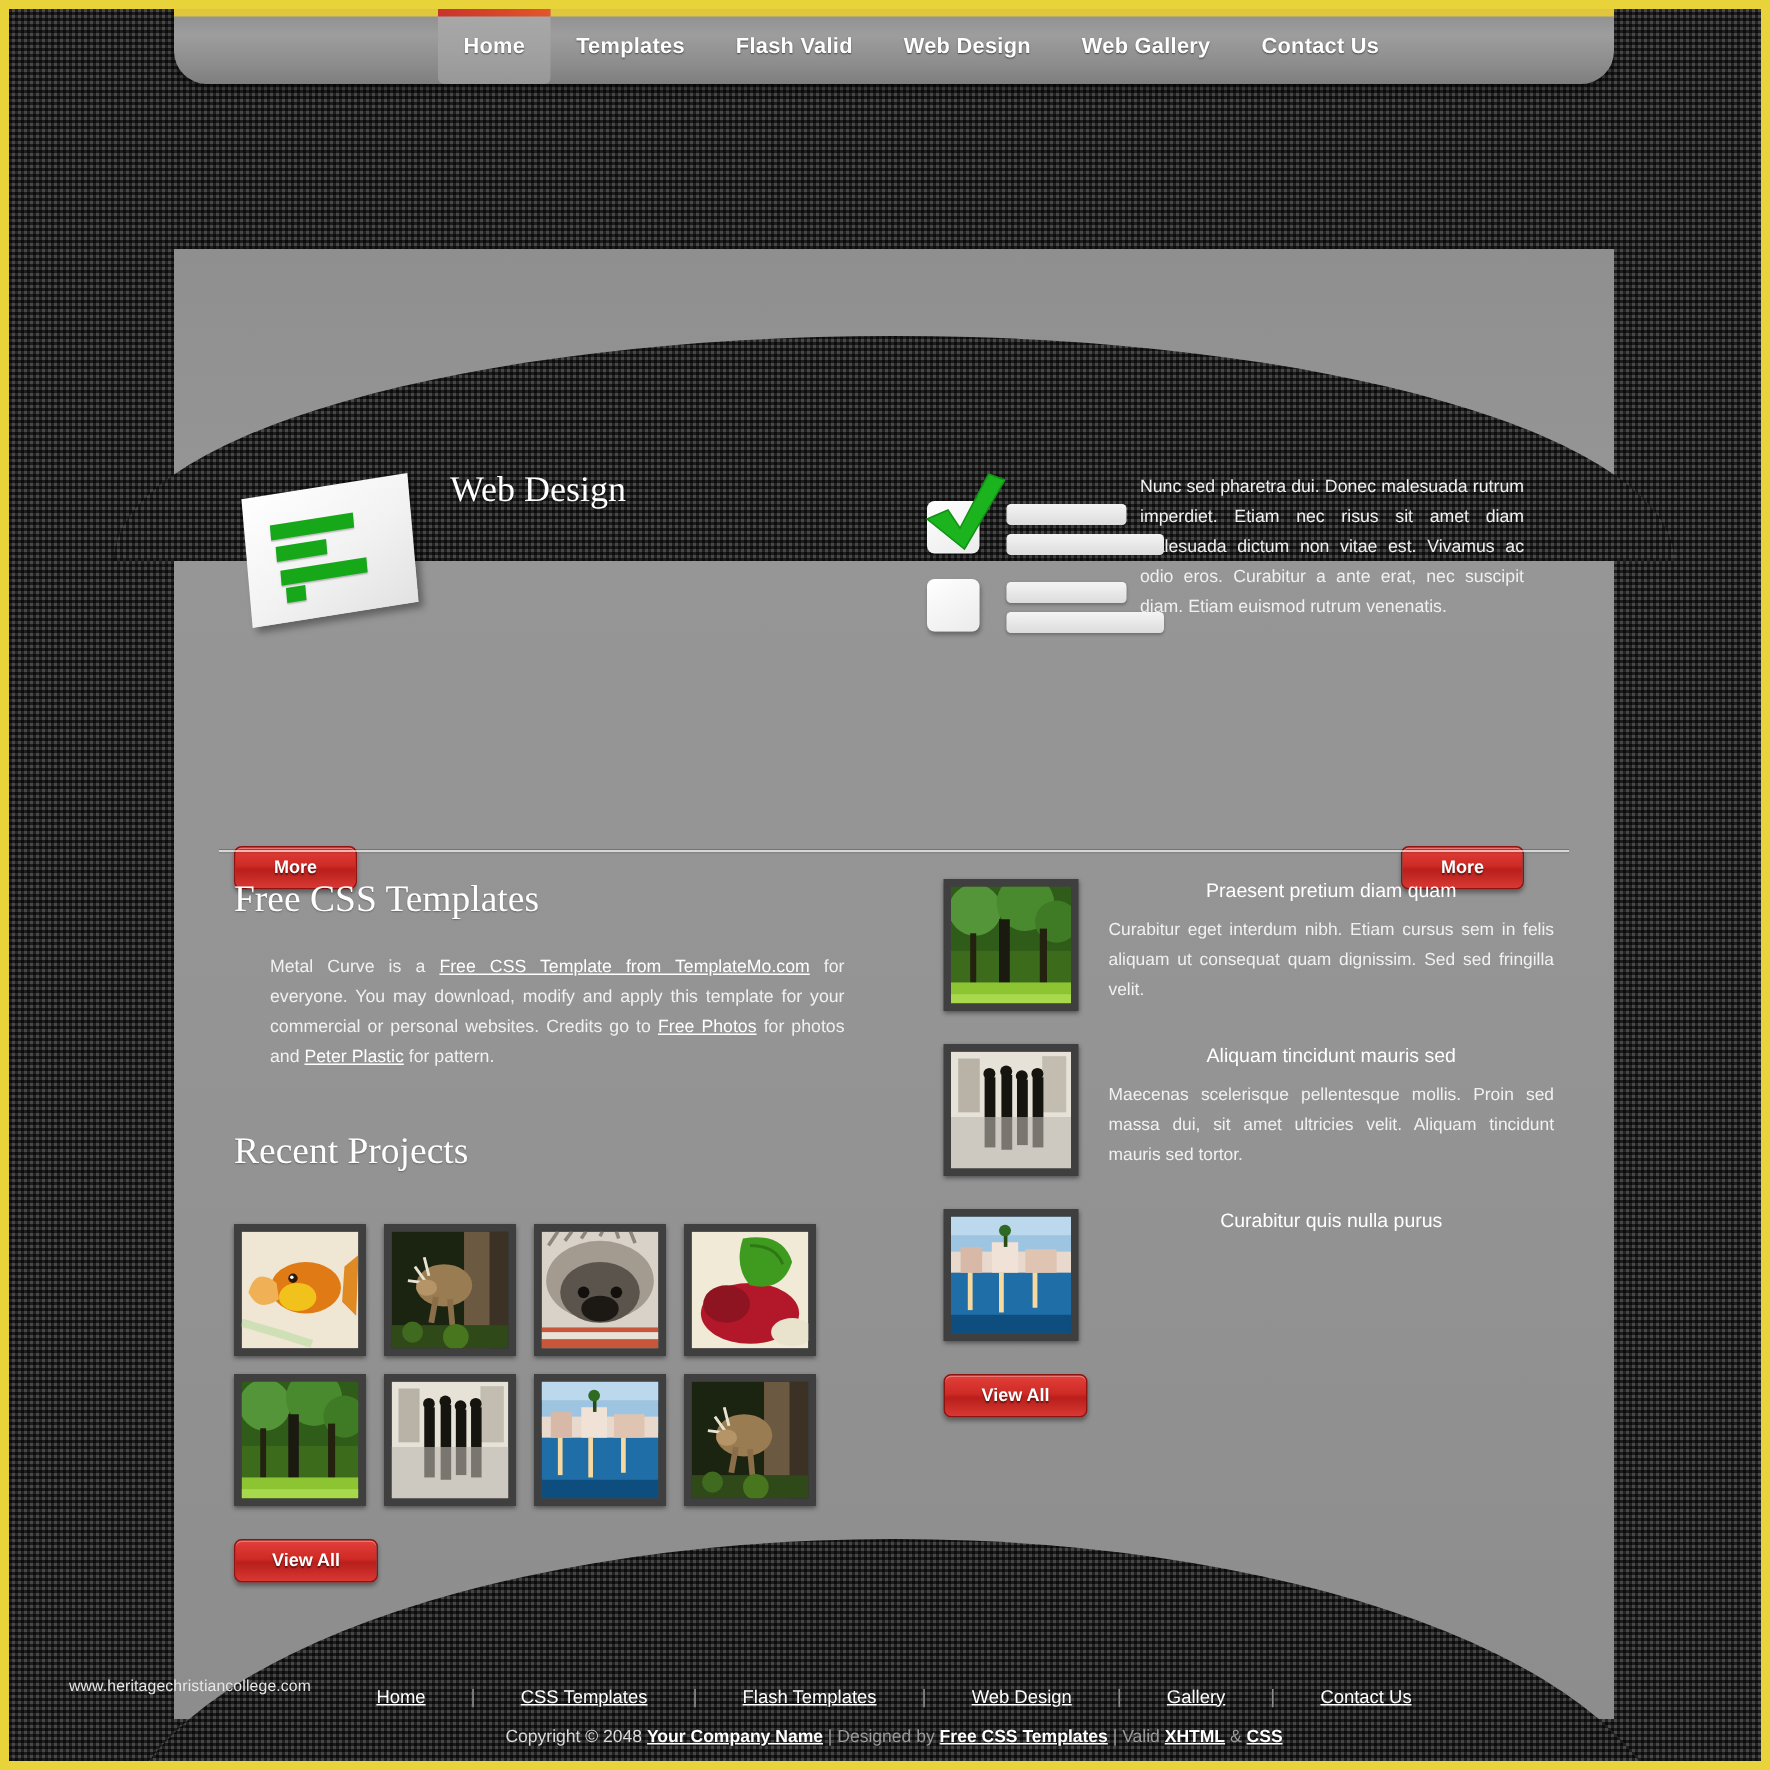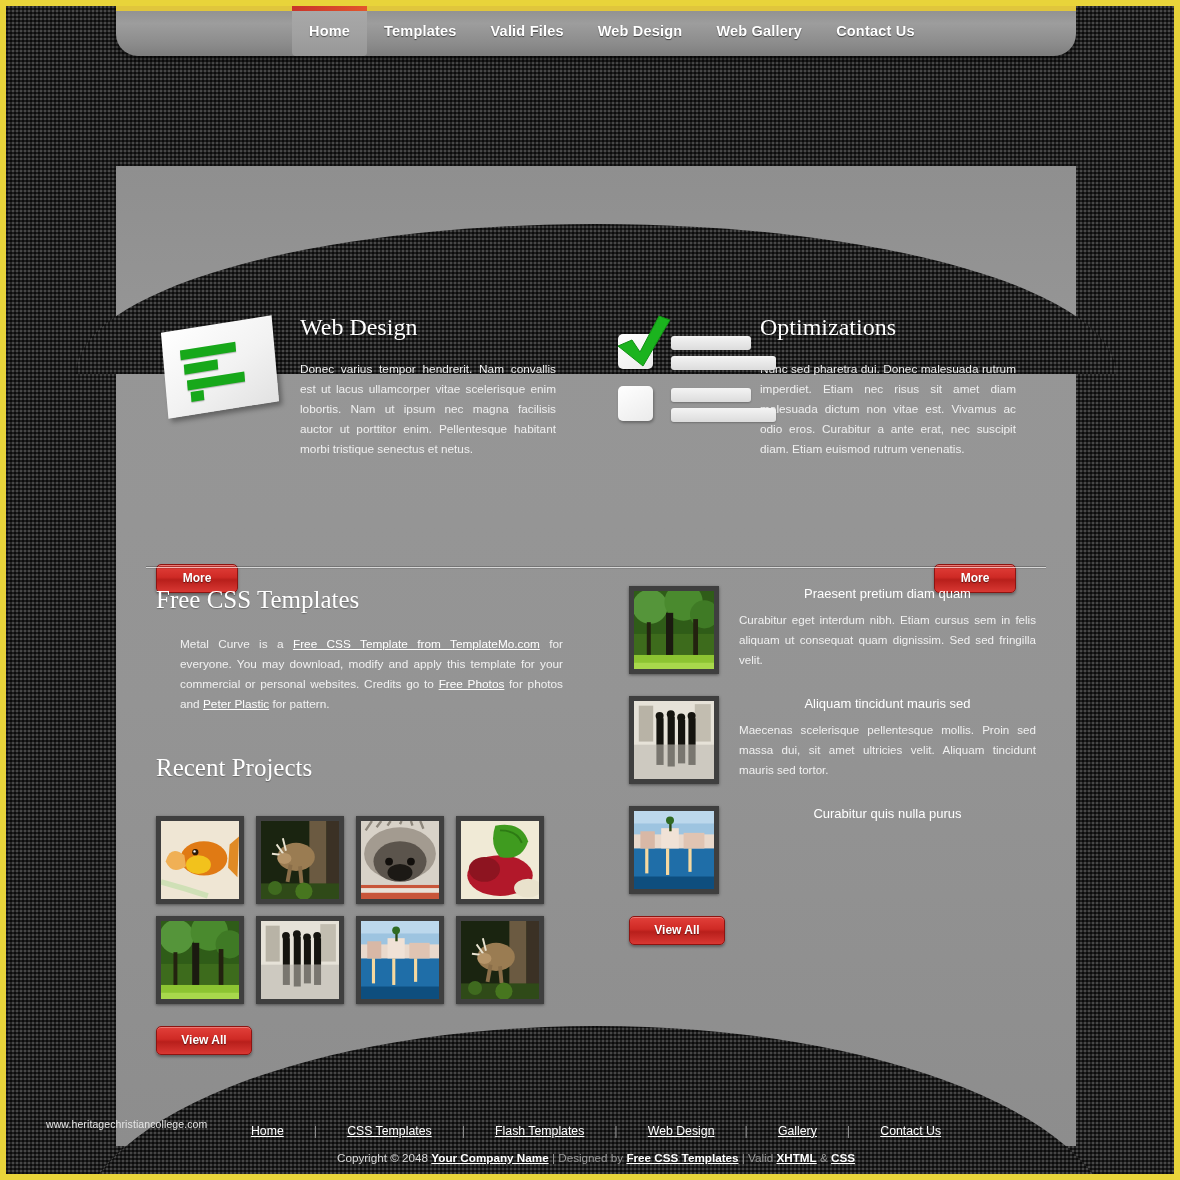--- a/index.html
+++ b/index.html
@@ -363,21 +363,21 @@
   <div id="nav-wrap">
     <div id="nav-accent"></div>
     <ul id="nav-ul">
       <li class="nav-item active">
           <span>Home</span>
         </li>
       <li class="nav-item">
           <span>Templates</span>
         </li>
       <li class="nav-item">
-          <span>Valid Files</span>
+          <span>Flash Valid</span>
         </li>
       <li class="nav-item">
           <span>Web Design</span>
         </li>
       <li class="nav-item">
           <span>Web Gallery</span>
         </li>
       <li class="nav-item">
           <span>Contact Us</span>
         </li>
@@ -395,38 +395,36 @@
         <div class="feature">
           <div class="icon-paper">
             <div class="sheet"></div>
             <div class="bar ip-b1"></div>
             <div class="bar ip-b2"></div>
             <div class="bar ip-b3"></div>
             <div class="bar ip-b4"></div>
           </div>
           <div class="feature-body">
             <h2>Web Design</h2>
-            <p>Donec varius tempor hendrerit. Nam convallis est ut lacus ullamcorper vitae scelerisque enim lobortis. Nam ut ipsum nec magna facilisis auctor ut porttitor enim. Pellentesque habitant morbi tristique senectus et netus.</p>
           </div>
         </div>
 
         <div class="feature">
           <div class="icon-check">
             <div class="cbox cb1"></div>
             <div class="cbox cb2"></div>
             <div class="line cl1"></div>
             <div class="line cl2"></div>
             <div class="line cl3"></div>
             <div class="line cl4"></div>
             <svg class="tick" width="70" height="70" viewBox="0 0 70 70">
               <path d="M6 36 L20 30 L28 42 L47 6 L58 10 L31 56 Z" fill="#1bb31e" stroke="#119214" stroke-width="1"></path>
             </svg>
           </div>
           <div class="feature-body">
-            <h2>Optimizations</h2>
             <p>Nunc sed pharetra dui. Donec malesuada rutrum imperdiet. Etiam nec risus sit amet diam malesuada dictum non vitae est. Vivamus ac odio eros. Curabitur a ante erat, nec suscipit diam. Etiam euismod rutrum venenatis.</p>
           </div>
         </div>
 
       </div>
 
       <div id="feature-buttons">
         <div><span class="btn btn-more">More</span></div>
         <div class="right"><span class="btn btn-more">More</span></div>
       </div>

